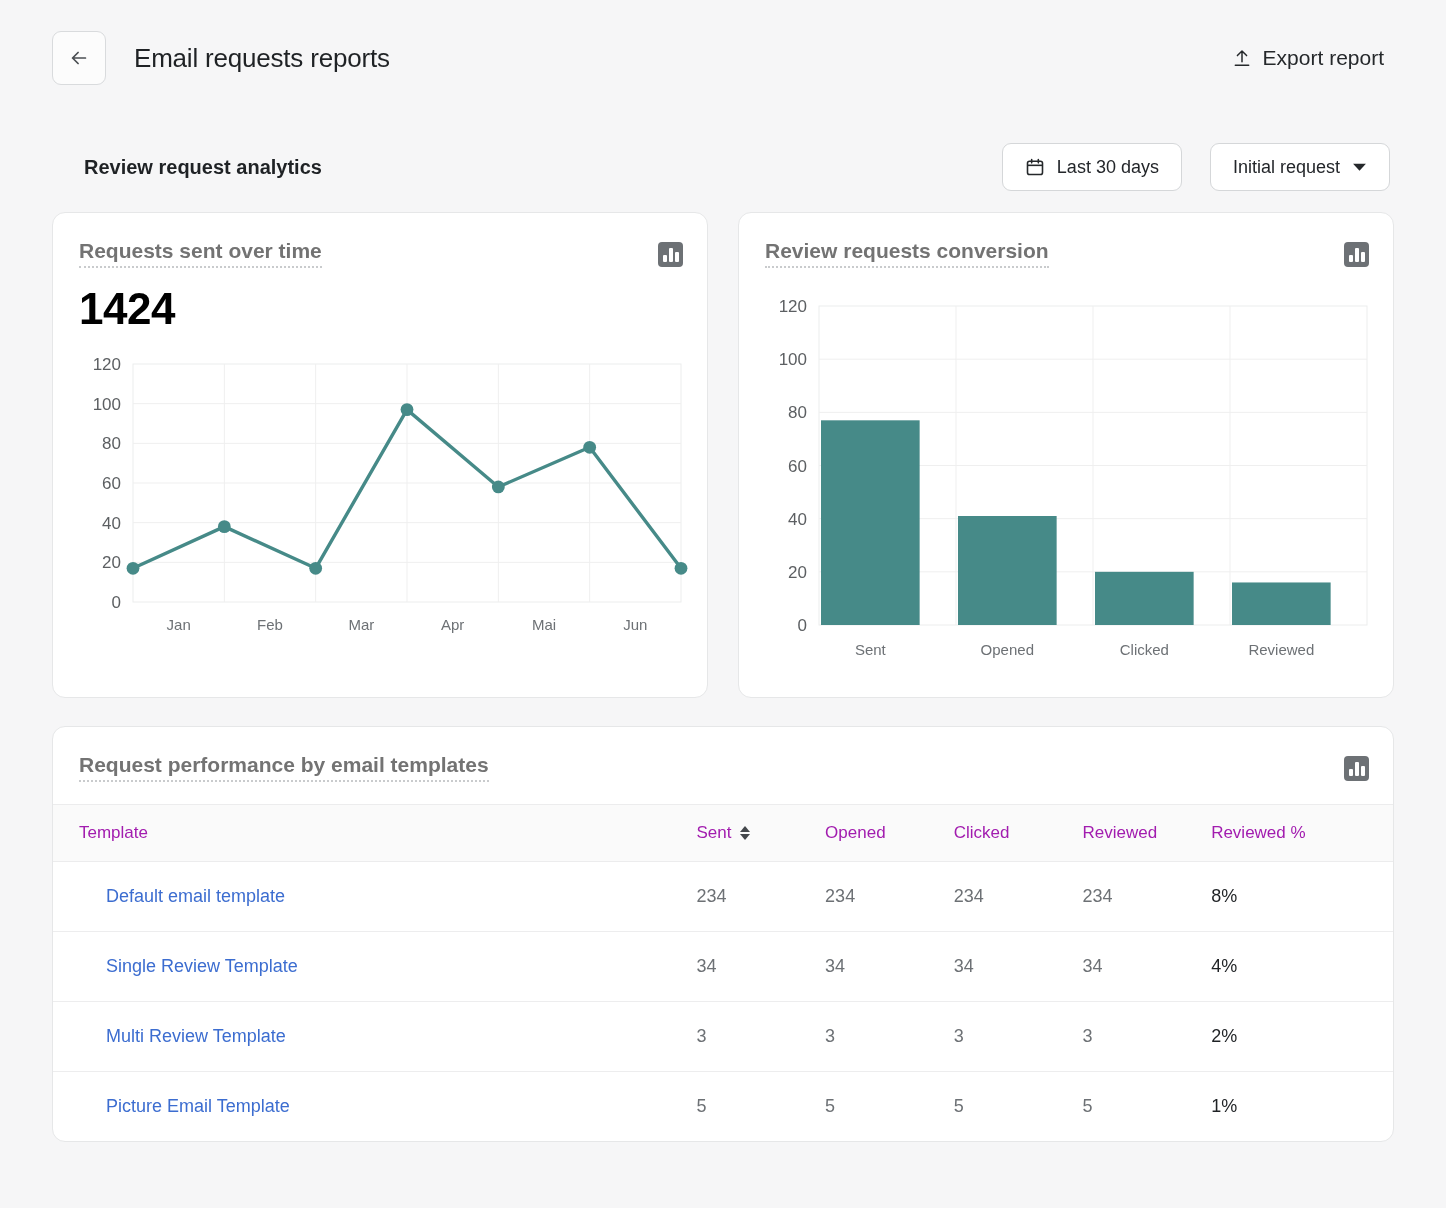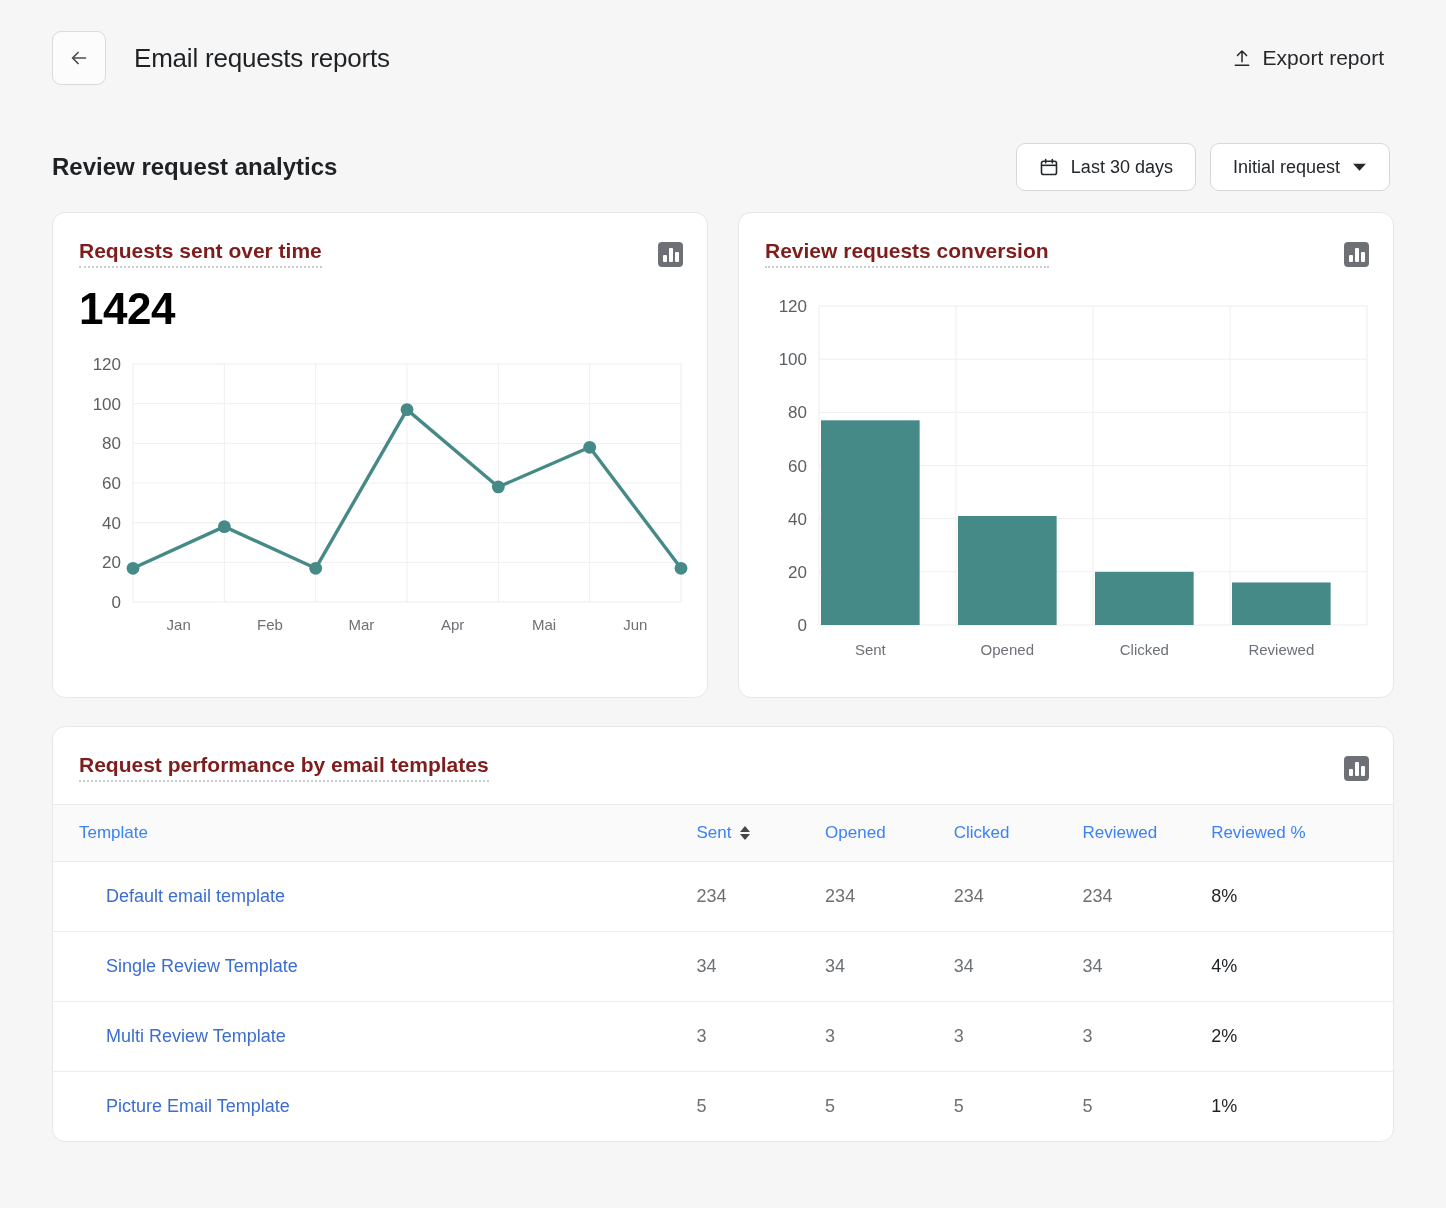--- a/index.html
+++ b/index.html
@@ -61,26 +61,27 @@
 
   
   .section-bar {
     display: flex;
     align-items: center;
     padding: 0 56px 0 52px;
     height: 62px;
     margin-top: 20px;
   }
   .section-title {
-    font-size: 24px;
+    font-size: 20px;
     font-weight: bold;
     color: #1f2225;
+    margin-left: 32px;
   }
   .section-spacer { flex: 1; }
-  .filters { display: flex; gap: 14px; align-items: flex-end; }
+  .filters { display: flex; gap: 28px; align-items: flex-end; }
   .filter-btn {
     height: 48px;
     border: 1px solid #d5d7d9;
     border-radius: 9px;
     background: #fff;
     display: flex;
     align-items: center;
     gap: 12px;
     padding: 0 22px;
     font-size: 18px;
@@ -106,21 +107,21 @@
   }
   .card-head {
     display: flex;
     align-items: flex-start;
     justify-content: space-between;
     padding: 26px 24px 0 26px;
   }
   .card-title {
     font-size: 21px;
     font-weight: bold;
-    color: #7f1d1d;
+    color: #737373;
     border-bottom: 2px dotted #c9cbcd;
     padding-bottom: 3px;
     line-height: 1.15;
   }
   .chart-badge {
     width: 25px; height: 25px;
     background: #6d7175;
     border-radius: 4px;
     display: flex;
     align-items: flex-end;
@@ -162,21 +163,21 @@
     align-items: flex-start;
     justify-content: space-between;
     padding: 26px 24px 22px 26px;
   }
   table { width: 100%; border-collapse: collapse; }
   thead tr { background: #fafafa; border-top: 1px solid #ececed; border-bottom: 1px solid #ececed; }
   th {
     text-align: left;
     font-size: 17px;
     font-weight: normal;
-    color: #3b82f6;
+    color: #a21caf;
     padding: 18px 0;
     white-space: nowrap;
   }
   th:first-child { padding-left: 26px; }
   .th-inner { display: inline-flex; align-items: center; gap: 9px; }
   .sort-ico { display: inline-flex; flex-direction: column; gap: 2px; }
   .sort-ico span { width: 0; height: 0; border-left: 5px solid transparent; border-right: 5px solid transparent; }
   .sort-ico .up { border-bottom: 6px solid #43474b; }
   .sort-ico .dn { border-top: 6px solid #43474b; }
 

